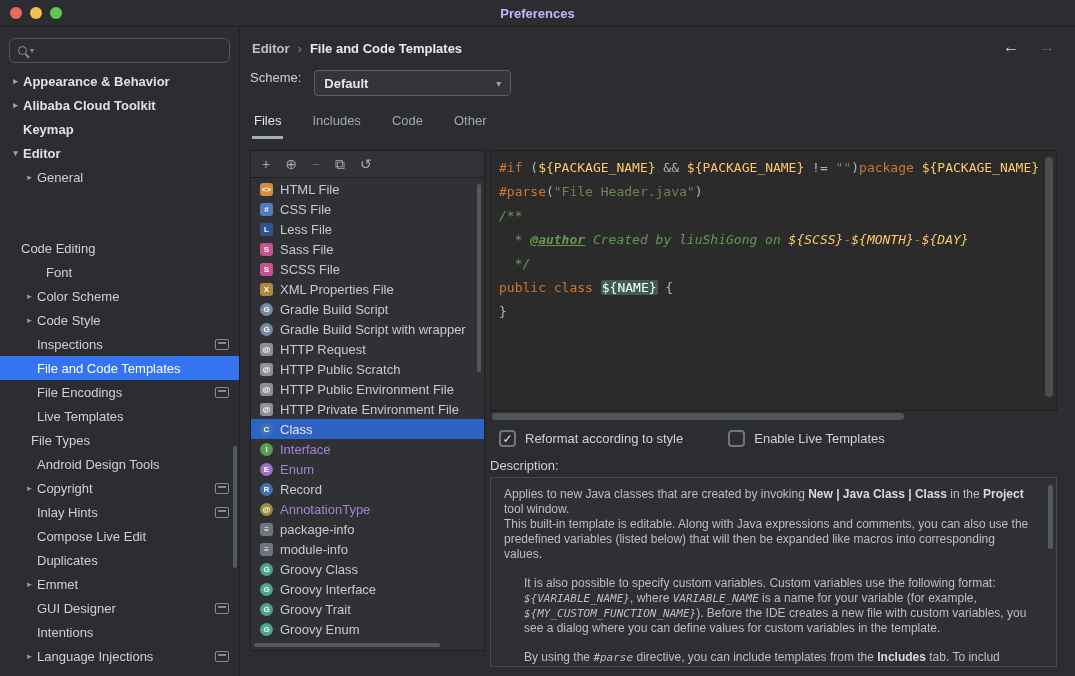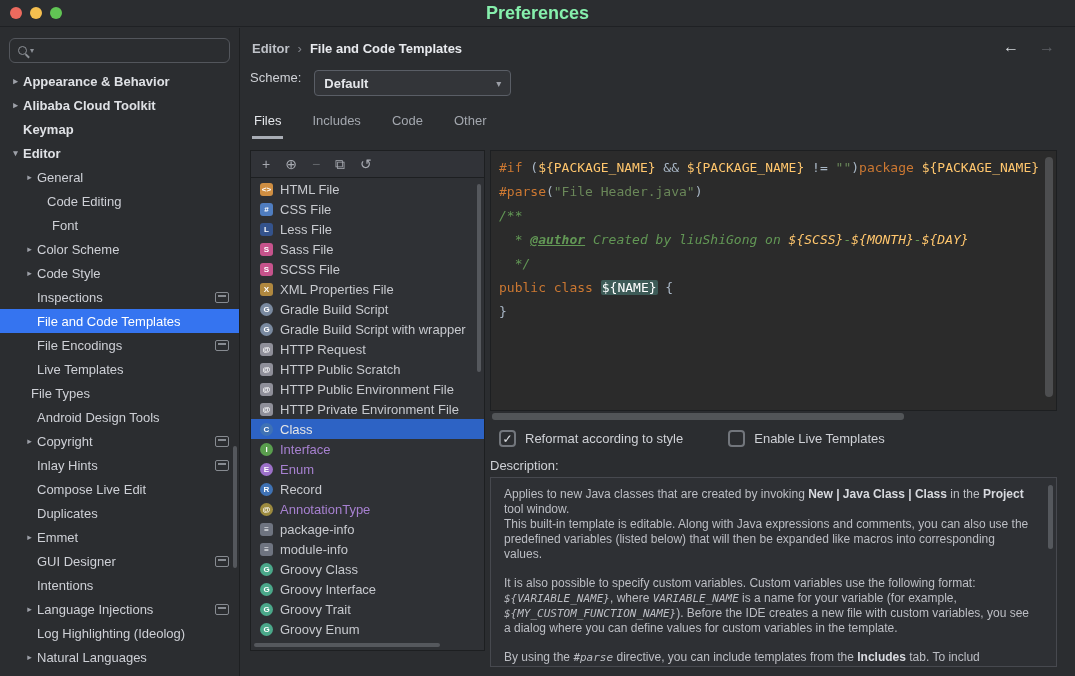--- a/index.html
+++ b/index.html
@@ -6,21 +6,21 @@
   html,body { width:1075px; height:676px; }
   body {
     position:relative; overflow:hidden;
     background:#2b2d30; color:#dfe1e5;
     font-family:"Liberation Sans", sans-serif;
   }
   
   .titlebar { position:absolute; left:0; top:0; right:0; height:27px;
     background:#2b2d30; border-bottom:1px solid #1f2124;
     display:flex; align-items:center; justify-content:center; }
-  .win-title { font-size:18px; font-weight:bold; color:#86efac; }
+  .win-title { font-size:13px; font-weight:bold; color:#c4b5fd; }
   .traffic { position:absolute; left:10px; top:7px; display:flex; gap:8px; }
   .light { width:12px; height:12px; border-radius:50%; }
   .light.red { background:#ec6a5e; }
   .light.yellow { background:#f4bf4f; }
   .light.green { background:#61c554; }
   
   .sidebar { position:absolute; left:0; top:28px; width:240px; bottom:0;
     background:#2b2d30; border-right:1px solid #1e2022; }
   .search-box { margin:10px 9px 4px; height:25px; border:1px solid #53565c;
     border-radius:6px; display:flex; align-items:center; padding:0 8px; gap:3px; }
@@ -111,21 +111,21 @@
   .cbox { width:17px; height:17px; border:2px solid #72767c; border-radius:4px;
     display:flex; align-items:center; justify-content:center; font-size:12px;
     color:#dfe1e5; }
   .opt-label { font-size:13px; color:#cfd1d6; }
   
   .desc-label { position:absolute; left:490px; top:458px; font-size:13px; color:#cfd1d6; }
   .desc-panel { position:absolute; left:490px; top:477px; width:567px; height:190px;
     background:#2e3034; border:1px solid #47494f; overflow:hidden; }
   .desc-content { padding:9px 24px 9px 13px; font-size:12px; line-height:15px; color:#bcbec4; }
   .desc-content p { margin:0; }
-  .desc-content p.gap { margin-top:14px; }
+  .desc-content p.gap { margin-top:14px;margin-left:20px; }
   .desc-content .b { font-weight:bold; color:#d8dadf; }
   .desc-content .m { font-family:"DejaVu Sans Mono", monospace; font-style:italic; font-size:11px; }
   .desc-vscroll { position:absolute; right:3px; top:7px; width:5px; height:64px;
     background:#55585d; border-radius:3px; }
 </style>
 </head>
 <body>
 
 <div class="titlebar">
   <div class="traffic">
@@ -156,25 +156,25 @@
         <span class="tree-label">Keymap</span>
       </div>
       <div class="tree-row bold" style="padding-left: 8px;">
         <span class="chev">▾</span>
         <span class="tree-label">Editor</span>
       </div>
       <div class="tree-row" style="padding-left: 22px;">
         <span class="chev">▸</span>
         <span class="tree-label">General</span>
       </div>
-      <div class="tree-row" style="padding-left: 32px;">
+      <div class="tree-row" style="padding-left: 6px; margin-top: 47px;">
         <span class="chev"></span>
         <span class="tree-label">Code Editing</span>
       </div>
-      <div class="tree-row" style="padding-left: 37px;">
+      <div class="tree-row" style="padding-left: 6px; margin-left: 25px;">
         <span class="chev"></span>
         <span class="tree-label">Font</span>
       </div>
       <div class="tree-row" style="padding-left: 22px;">
         <span class="chev">▸</span>
         <span class="tree-label">Color Scheme</span>
       </div>
       <div class="tree-row" style="padding-left: 22px;">
         <span class="chev">▸</span>
         <span class="tree-label">Code Style</span>

